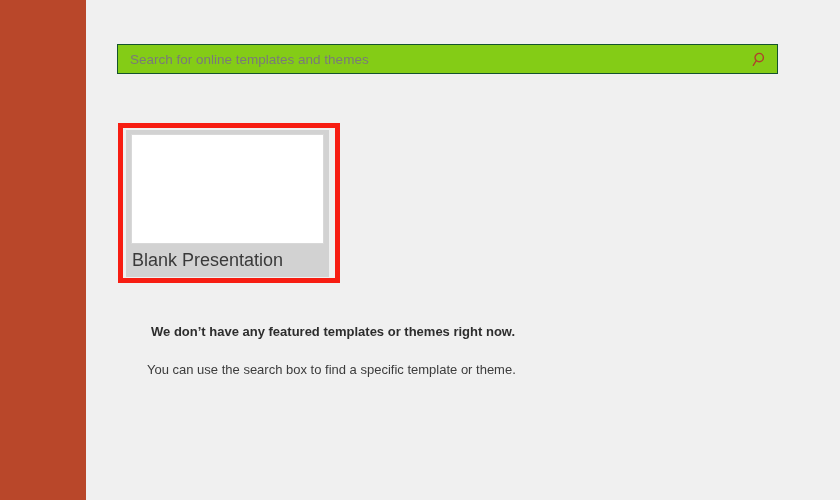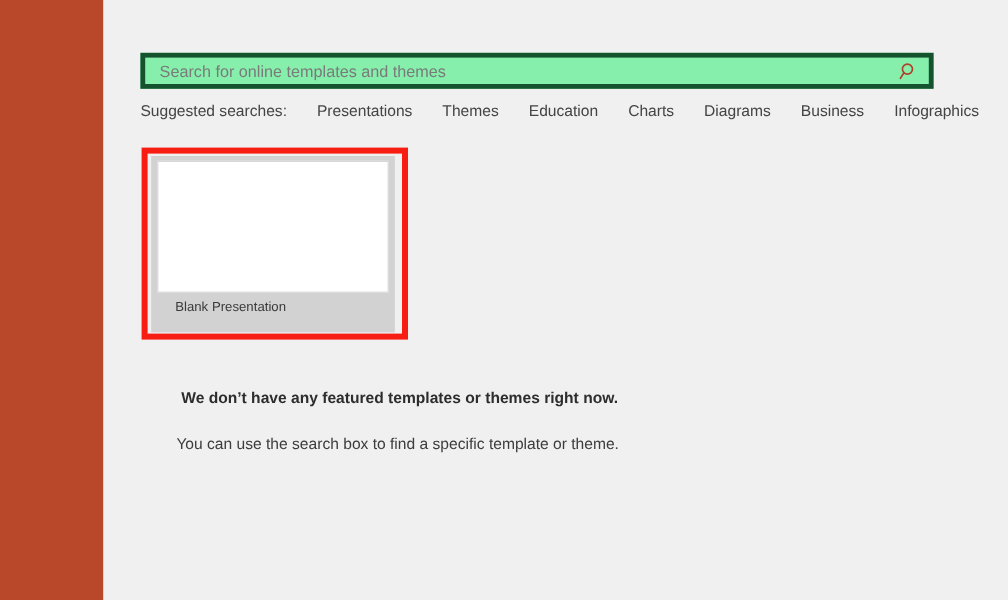--- a/index.html
+++ b/index.html
@@ -31,22 +31,22 @@
     background: #b9472a;
   }
 
   
   #search-wrap {
     position: absolute;
     left: 117px;
     top: 44px;
     width: 661px;
     height: 30px;
-    background: #86efac;
-    border: 4px solid #14532d;
+    background: #84cc16;
+    border: 1px solid #14532d;
     box-sizing: border-box;
     display: flex;
     align-items: center;
   }
   #search-input {
     flex: 1 1 auto;
     height: 100%;
     border: 0;
     outline: none;
     background: transparent;
@@ -124,23 +124,23 @@
     left: 5px;
     top: 4px;
     width: 193px;
     height: 110px;
     background: #ffffff;
     border: 1px solid #d8d8d8;
     box-sizing: border-box;
   }
   #template-label {
     position: absolute;
-    left: 20px;
+    left: 6px;
     top: 120px;
-    font-size: 11px;
+    font-size: 18px;
     color: #3a3a3a;
   }
 
   
   #message-block {
     position: absolute;
     left: 147px;
     top: 324px;
     width: 600px;
   }
@@ -170,30 +170,20 @@
     <button id="search-button" aria-label="Search">
       <span>
         <svg width="17" height="17" viewBox="0 0 17 17" aria-hidden="true">
           <circle cx="7.2" cy="6.6" r="4.2" fill="none" stroke="#b0402b" stroke-width="1.4"></circle>
           <line x1="4.0" y1="10.0" x2="1.3" y2="14.3" stroke="#b0402b" stroke-width="1.4" stroke-linecap="round"></line>
         </svg>
       </span>
     </button>
   </div>
 
-  <div id="suggested-row">
-    <span id="suggested-label">Suggested searches:</span>
-    <a class="suggested-link" href="#">Presentations</a>
-    <a class="suggested-link" href="#">Themes</a>
-    <a class="suggested-link" href="#">Education</a>
-    <a class="suggested-link" href="#">Charts</a>
-    <a class="suggested-link" href="#">Diagrams</a>
-    <a class="suggested-link" href="#">Business</a>
-    <a class="suggested-link" href="#">Infographics</a>
-  </div>
 
   <div id="template-card">
     <div id="template-thumb"></div>
     <div id="template-label">Blank Presentation</div>
   </div>
 
   <div id="template-highlight"></div>
 
   <div id="message-block">
     <p id="message-primary">We don’t have any featured templates or themes right now.</p>

